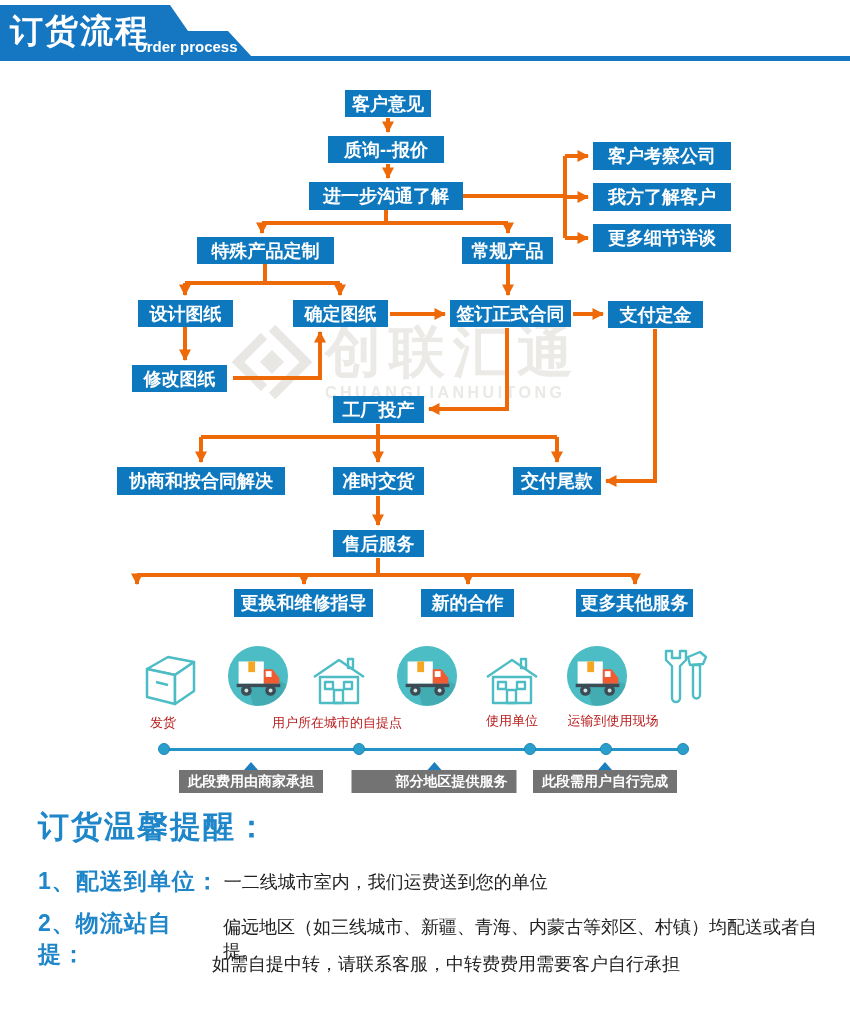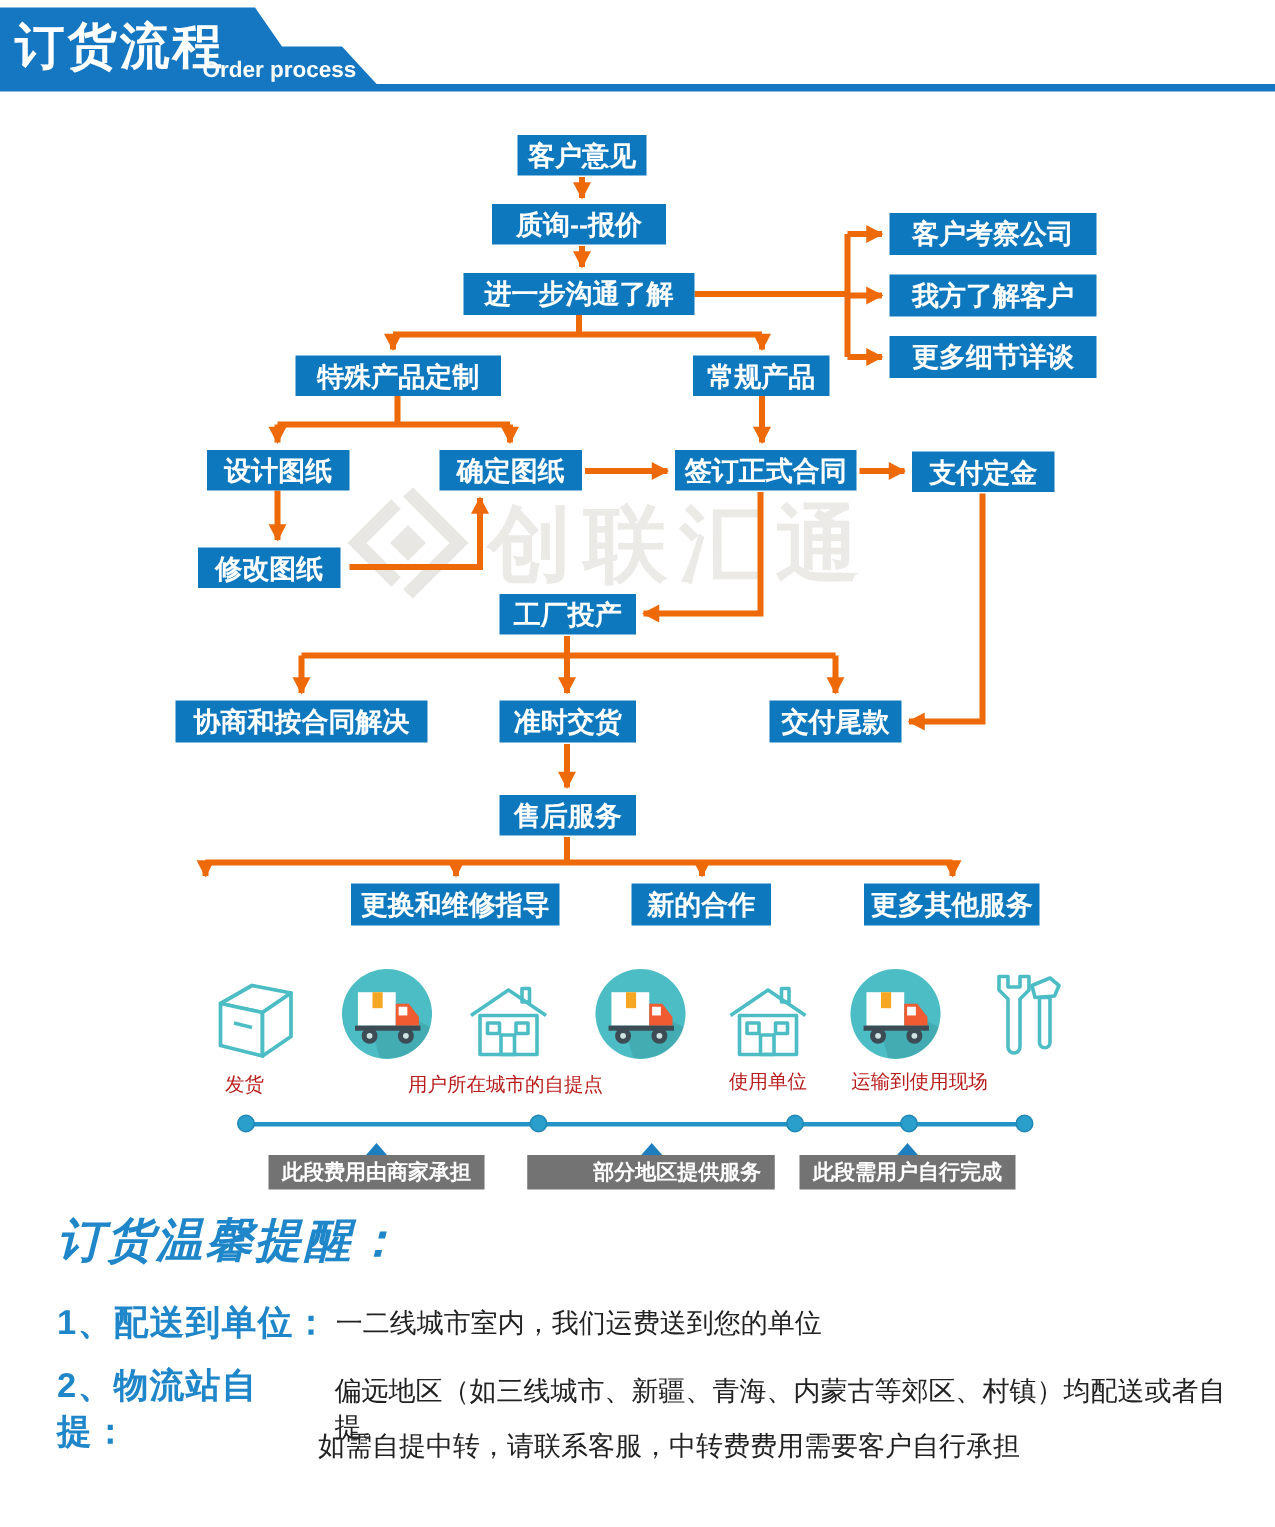--- a/index.html
+++ b/index.html
@@ -36,21 +36,21 @@
           background:#2b9fcb;border:1px solid #1f86b6;box-sizing:border-box;z-index:2;}
   .tag{position:absolute;top:770px;height:23px;background:#737373;color:#fff;font-size:14px;
        font-weight:bold;display:flex;align-items:center;padding:0 9px;white-space:nowrap;
        transform:translateX(-50%);z-index:2;}
   .tag::before{content:"";position:absolute;top:-8px;left:50%;margin-left:-7px;
        border-left:7px solid transparent;border-right:7px solid transparent;
        border-bottom:8px solid #1e7fc0;}
 
   
   .notice-title{position:absolute;left:38px;top:806px;font-size:31px;font-weight:bold;
-                color:#1e86c9;letter-spacing:2px;font-style:italic;}
+                color:#1e86c9;letter-spacing:2px;}
   .n-item{position:absolute;left:38px;display:flex;align-items:center;}
   .n-label{font-size:23px;font-weight:bold;color:#1e86c9;letter-spacing:1px;}
   .n-text{font-size:18px;color:#222;margin-left:4px;}
   .n-item3{position:absolute;left:212px;top:952px;font-size:18px;color:#222;}
 </style>
 </head>
 <body>
 
 <div class="root">
 
@@ -64,20 +64,21 @@
   <div class="watermark">
     <svg width="85" height="85" viewBox="0 0 85 85">
       <g fill="none" stroke="#e9e7e4" stroke-width="9">
         <path d="M42,8 L76,42 L42,76"></path>
         <path d="M34,16 L8,42 L34,68"></path>
       </g>
       <path d="M42,30 L54,42 L42,54 L30,42 Z" fill="#e9e7e4"></path>
     </svg>
     <div class="wm-col">
       <div class="wm-zh">创联汇通</div>
+      <div class="wm-en">CHUANGLIANHUITONG</div>
     </div>
   </div>
 
   <svg id="arrows" width="850" height="640">
     <defs>
       <marker id="ah" markerUnits="userSpaceOnUse" markerWidth="13" markerHeight="13" refX="11" refY="6.5" orient="auto">
         <path d="M0.5,0.5 L12,6.5 L0.5,12.5 Z" fill="#ee6907"></path>
       </marker>
     </defs>
     <path class="arr" d="M388 118 V132"></path>

